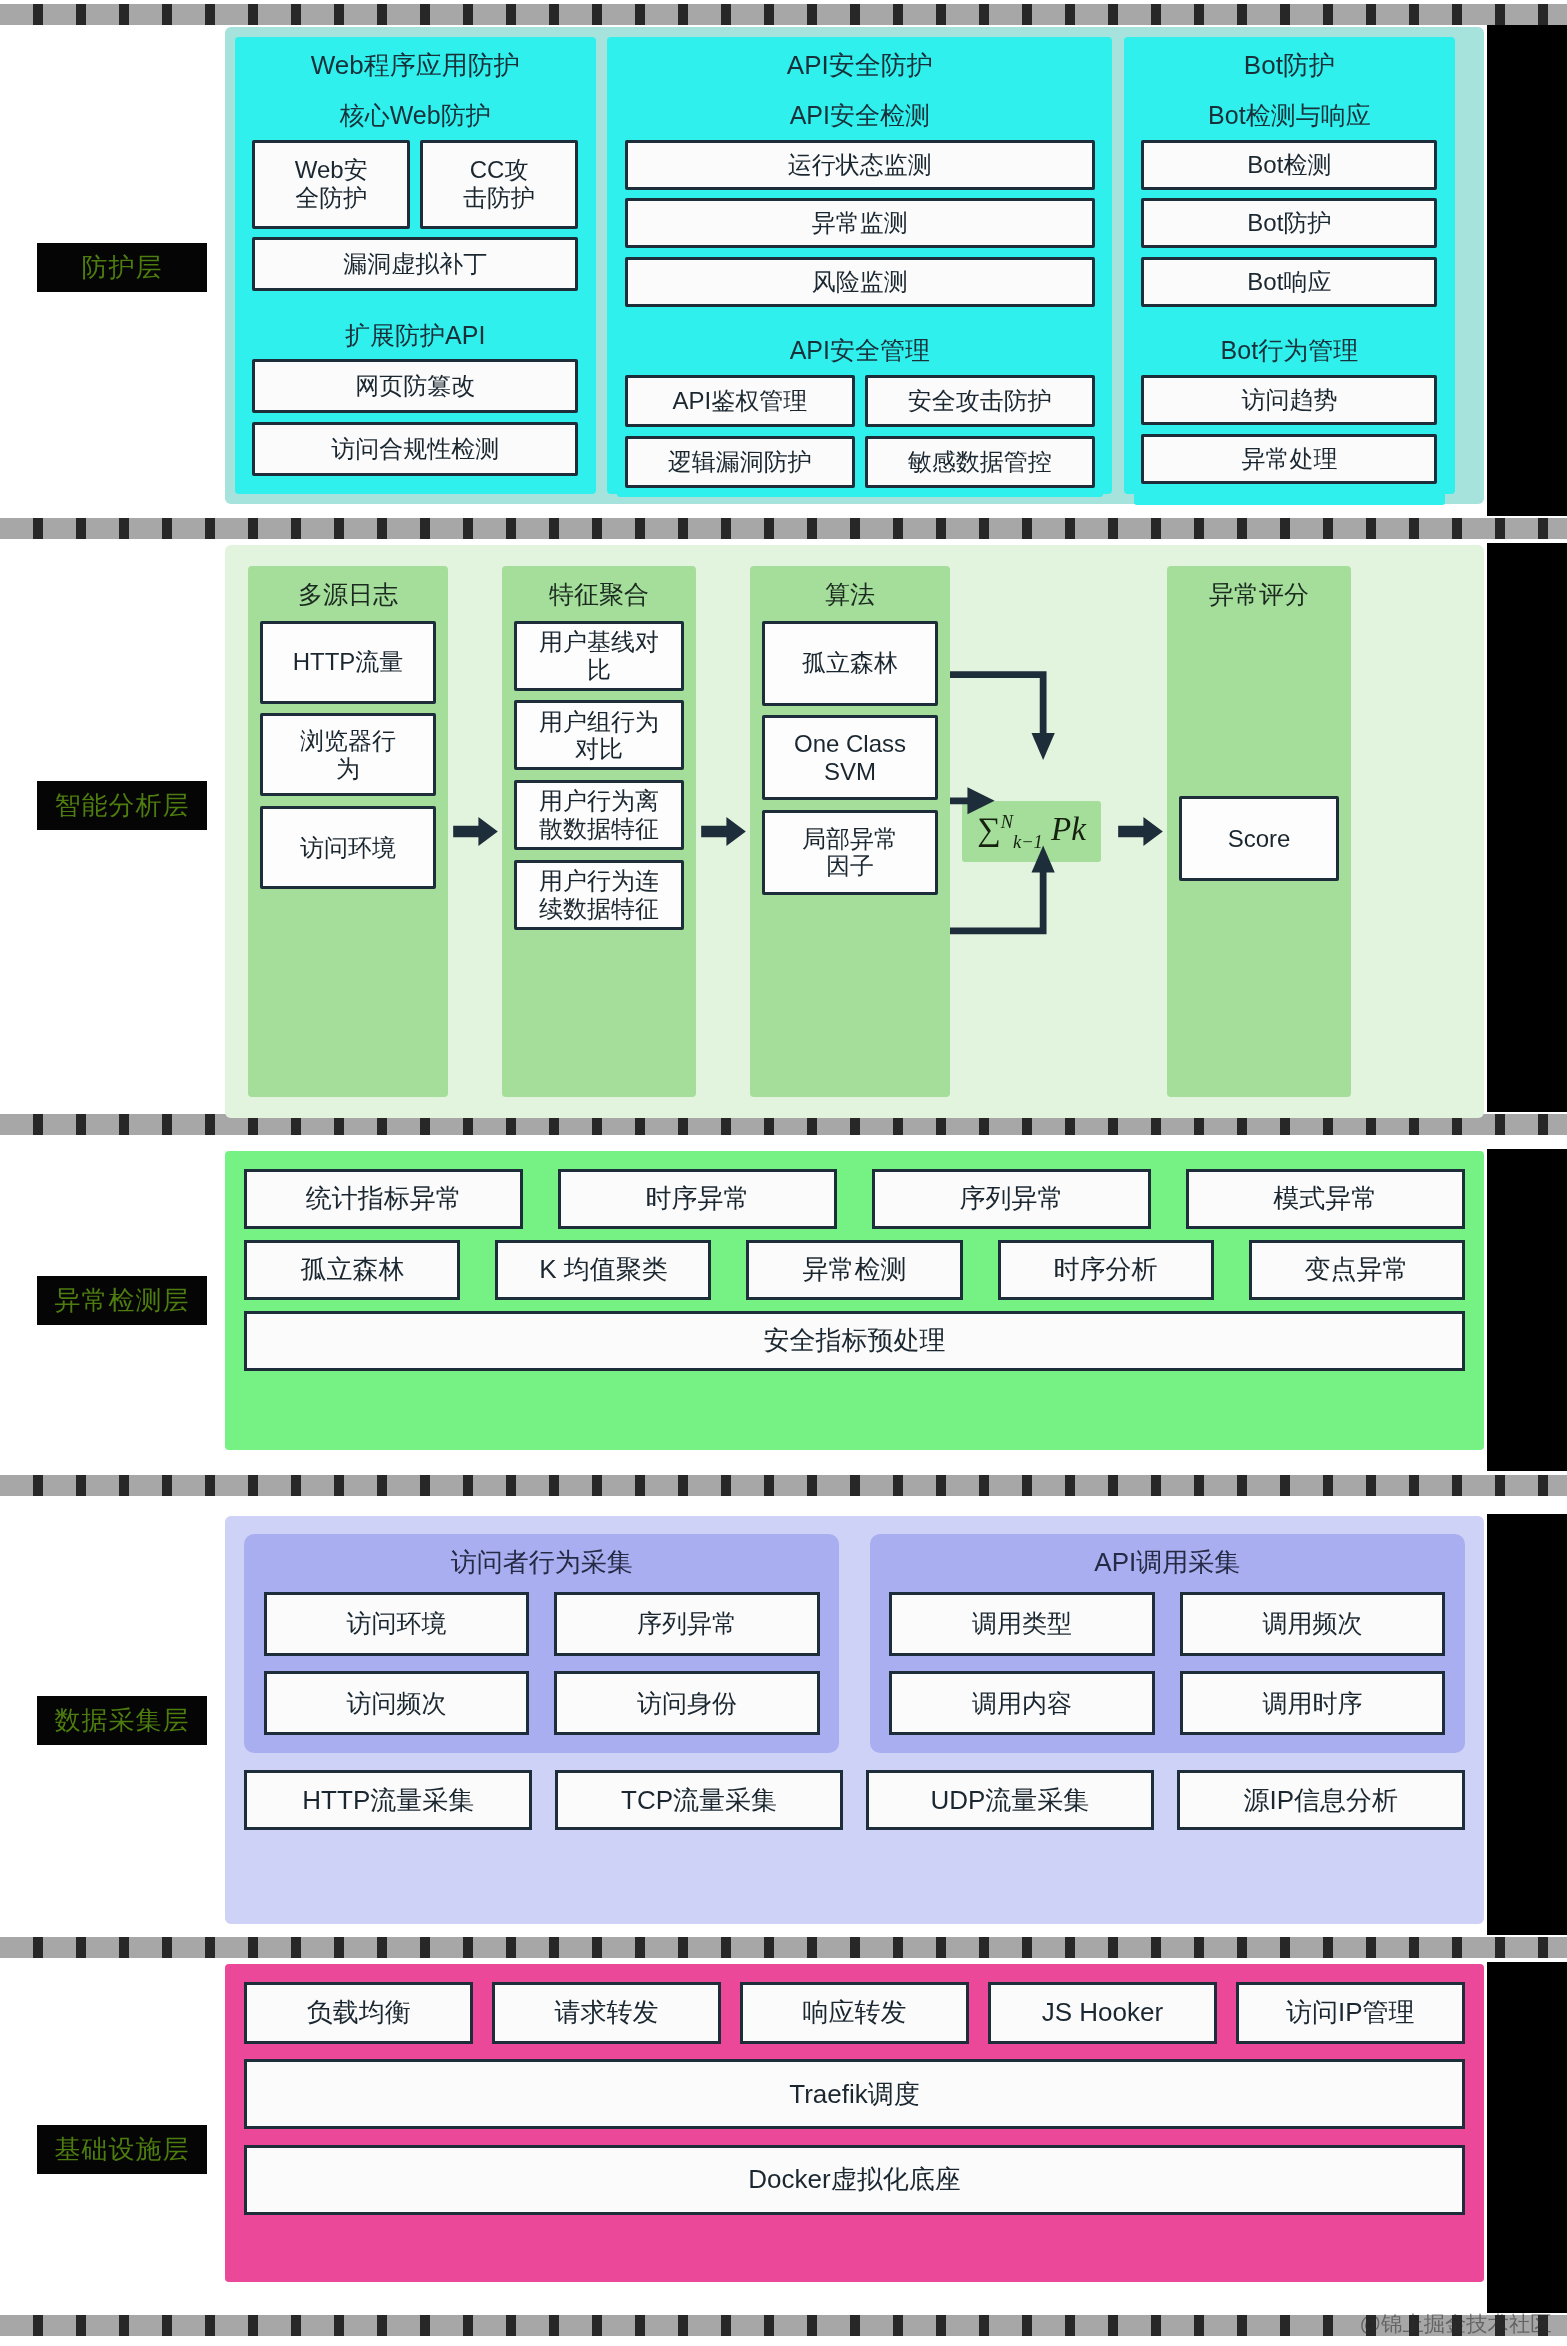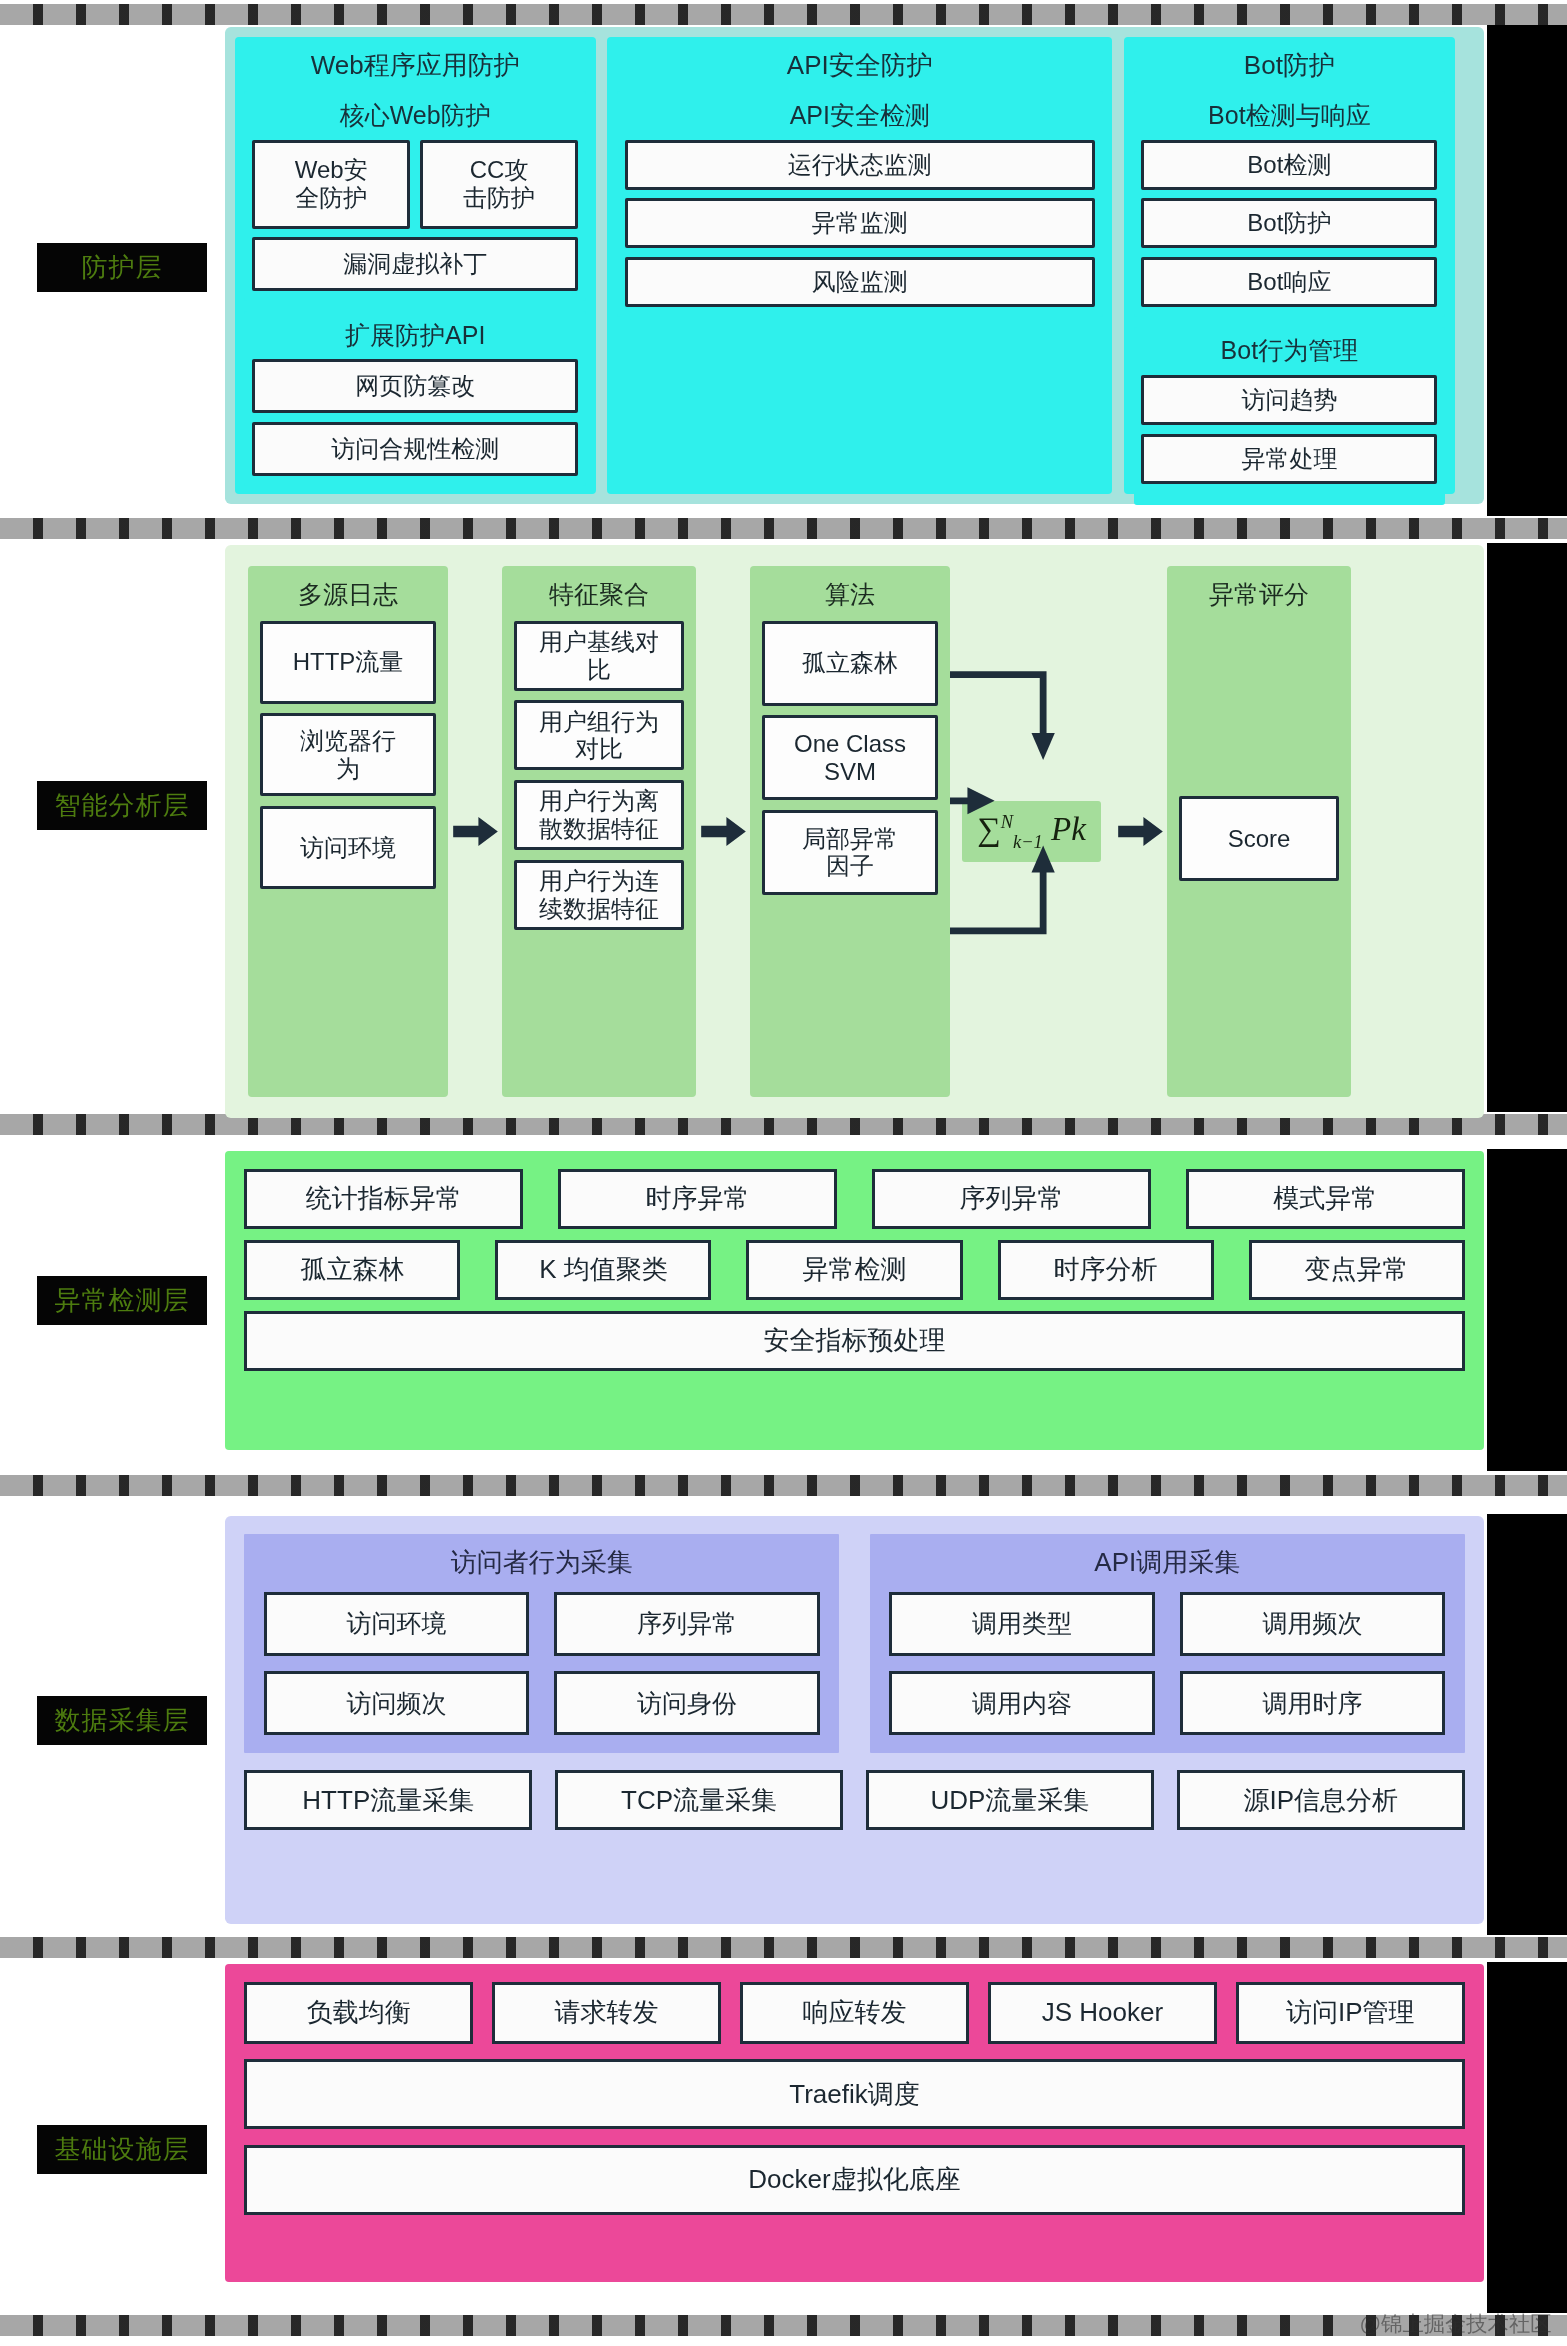--- a/index.html
+++ b/index.html
@@ -89,21 +89,21 @@
   .l3full{
     background:#fbfbfb; border:3.9px solid #1e2d3a;
     display:flex; align-items:center; justify-content:center;
     font-size:26px; color:#1b2730; height:60px;
   }
 
   
   #layer4{ top:1516px; width:1259px; height:408px;
            background:#cfd2f7; border-radius:5.8px; padding:17.5px 19.4px; }
   .l4cols{ display:flex; gap:31px; margin-bottom:17.5px; }
-  .l4group{ flex:1; background:#a9aef0; border-radius:1px; padding:5.8px 19.4px 17.5px; }
+  .l4group{ flex:1; background:#a9aef0; border-radius:10px; padding:5.8px 19.4px 17.5px; }
   .l4title{ text-align:center; font-size:26px; color:#252a45; padding:5.8px 0 11.6px; }
   .l4grid{ display:grid; grid-template-columns:1fr 1fr; gap:15.5px 25px; }
   .l4box{
     background:#fbfbfb; border:3.9px solid #1e2d3a;
     display:flex; align-items:center; justify-content:center;
     font-size:25px; color:#1b2730; height:64px;
   }
   .l4bottom{ display:flex; gap:23px; }
   .l4bbox{
     flex:1; background:#fbfbfb; border:3.9px solid #1e2d3a;
@@ -186,20 +186,31 @@
       </div>
     </div>
 
     <div class="col-teal" style="width:505px;">
       <div class="col-title">API安全防护</div>
       <div class="grp-teal">
         <div class="grp-title">API安全检测</div>
         <div class="wbox" style="height:50px;">运行状态监测</div>
         <div class="wbox" style="height:50px;">异常监测</div>
         <div class="wbox" style="height:50px;margin-bottom:0;">风险监测</div>
+      </div>
+      <div class="grp-teal" style="margin-bottom:0;">
+        <div class="grp-title">API安全管理</div>
+        <div class="row2">
+          <div class="wbox" style="height:52px;">API鉴权管理</div>
+          <div class="wbox" style="height:52px;">安全攻击防护</div>
+        </div>
+        <div class="row2">
+          <div class="wbox" style="height:52px;margin-bottom:0;">逻辑漏洞防护</div>
+          <div class="wbox" style="height:52px;margin-bottom:0;">敏感数据管控</div>
+        </div>
       </div>
     </div>
 
     <div class="col-teal" style="width:331px;">
       <div class="col-title">Bot防护</div>
       <div class="grp-teal">
         <div class="grp-title">Bot检测与响应</div>
         <div class="wbox" style="height:50px;">Bot检测</div>
         <div class="wbox" style="height:50px;">Bot防护</div>
         <div class="wbox" style="height:50px;margin-bottom:0;">Bot响应</div>

